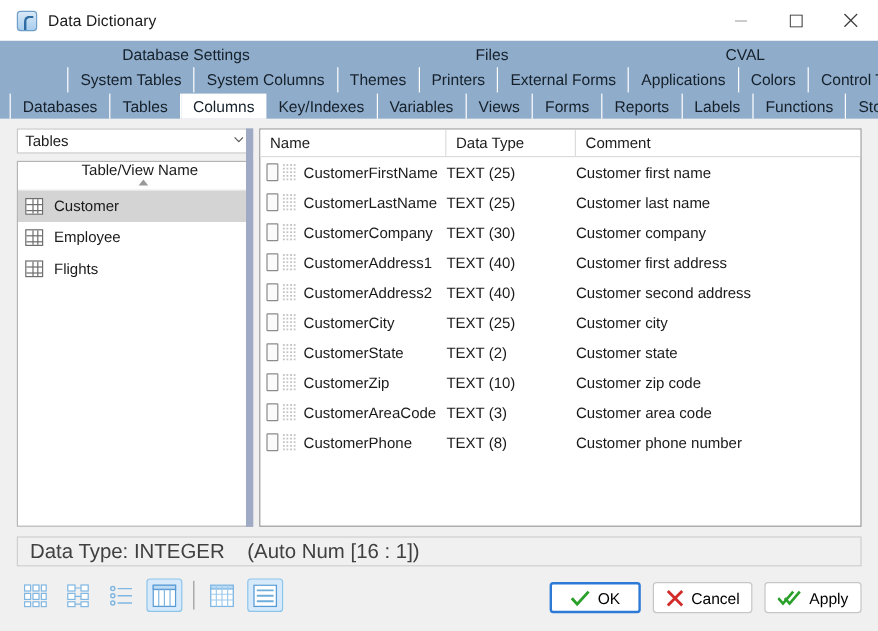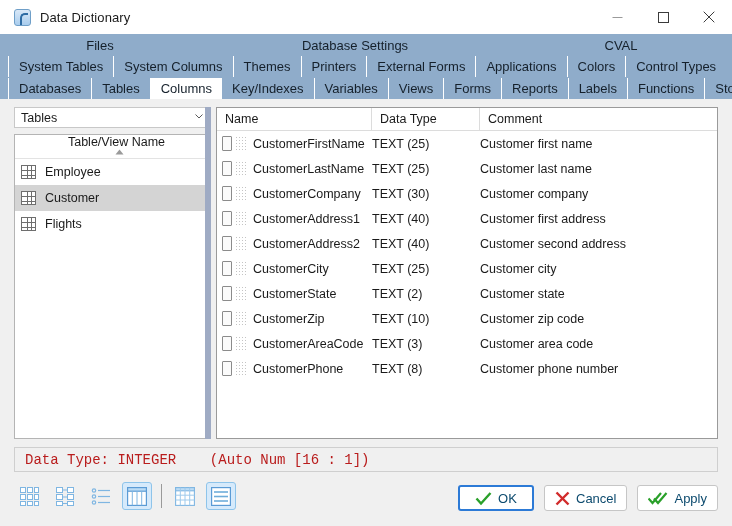--- a/index.html
+++ b/index.html
@@ -58,21 +58,21 @@
     background: #8facca;
   }
   #grouprow {
     display: flex; height: 22px; align-items: center;
   }
   .grouplabel {
     font-size: 13px; color: #15202b;
     text-align: center;
   }
   .tabrow { display: flex; height: 21px; align-items: stretch; }
-  #tabrow1 { margin-top: 0px; padding-left: 8px; }
+  #tabrow1 { margin-top: 0px; padding-left: 8px; margin-left: 48px; }
   #tabrow2 { margin-top: 1px; padding-left: 8px; }
   .tab {
     font-size: 13px; color: #15202b;
     display: flex; align-items: center; justify-content: center;
     padding: 0 10px;
     border-right: 1px solid #ffffff;
     white-space: nowrap;
     line-height: 1;
   }
   .tab:last-child { border-right: none; }
@@ -200,22 +200,22 @@
 
   
   #statusbar {
     position: absolute; left: 14px; top: 348px;
     width: 704px; height: 25px;
     background: #f0f0f0;
     border: 1px solid #cfcfcf;
     display: flex; align-items: center;
   }
   #status-text {
-    font-size: 14px; color: #b91c1c;
-    margin-left: 10px; white-space: pre; font-family: Liberation Mono, monospace;
+    font-size: 17px; color: #404040;
+    margin-left: 10px; white-space: pre;
   }
 
   
   #bottombar {
     position: absolute; left: 0; top: 378px;
     width: 732px; height: 49px;
   }
   #viewbtns {
     position: absolute; left: 14px; top: 5px;
     display: flex; align-items: center;
@@ -240,21 +240,21 @@
     position: absolute; right: 14px; top: 8px;
     display: flex; align-items: center;
   }
   .dbtn {
     height: 26px; min-width: 76px;
     margin-left: 10px;
     background: #ffffff;
     border: 1px solid #c6c6c6;
     border-radius: 3px;
     display: flex; align-items: center; justify-content: center;
-    font-size: 13px; color: #0c4a6e;
+    font-size: 13px; color: #000000;
     padding: 0 10px;
   }
   .dbtn.default {
     border: 2px solid #2c7ad6;
   }
   .dbtn svg { margin-right: 6px; flex: none; }
 </style>
 </head>
 <body>
 
@@ -278,22 +278,22 @@
         <svg width="12" height="12" viewBox="0 0 12 12">
             <line x1="0.7" y1="0.7" x2="11.3" y2="11.3" stroke="#3b3b3b" stroke-width="1"></line>
             <line x1="11.3" y1="0.7" x2="0.7" y2="11.3" stroke="#3b3b3b" stroke-width="1"></line>
           </svg>
       </div>
     </div>
   </div>
 
   <div id="tabband">
     <div id="grouprow">
+      <div class="grouplabel" style="width:310px">Database Settings</div>
       <div class="grouplabel" style="width:200px">Files</div>
-      <div class="grouplabel" style="width:310px">Database Settings</div>
       <div class="grouplabel" style="width:222px">CVAL</div>
     </div>
 
     <div class="tabrow" id="tabrow1">
       <div class="tab">System Tables</div>
       <div class="tab">System Columns</div>
       <div class="tab">Themes</div>
       <div class="tab">Printers</div>
       <div class="tab">External Forms</div>
       <div class="tab">Applications</div>
@@ -326,27 +326,27 @@
         </svg>
       </div>
 
       <div id="listbox">
         <div id="list-header">
           <span>Table/View Name</span>
           <svg id="sort-arrow" viewBox="0 0 9 6">
             <polygon points="4.5,0.5 8.5,5.5 0.5,5.5" fill="#9a9a9a"></polygon>
           </svg>
         </div>
+        <div class="listitem selected">
+          <span class="tblicon"></span>
+          <span>Customer</span>
+        </div>
         <div class="listitem">
           <span class="tblicon"></span>
           <span>Employee</span>
-        </div>
-        <div class="listitem selected">
-          <span class="tblicon"></span>
-          <span>Customer</span>
         </div>
         <div class="listitem">
           <span class="tblicon"></span>
           <span>Flights</span>
         </div>
       </div>
     </div>
 
     <div id="splitter"></div>
 

